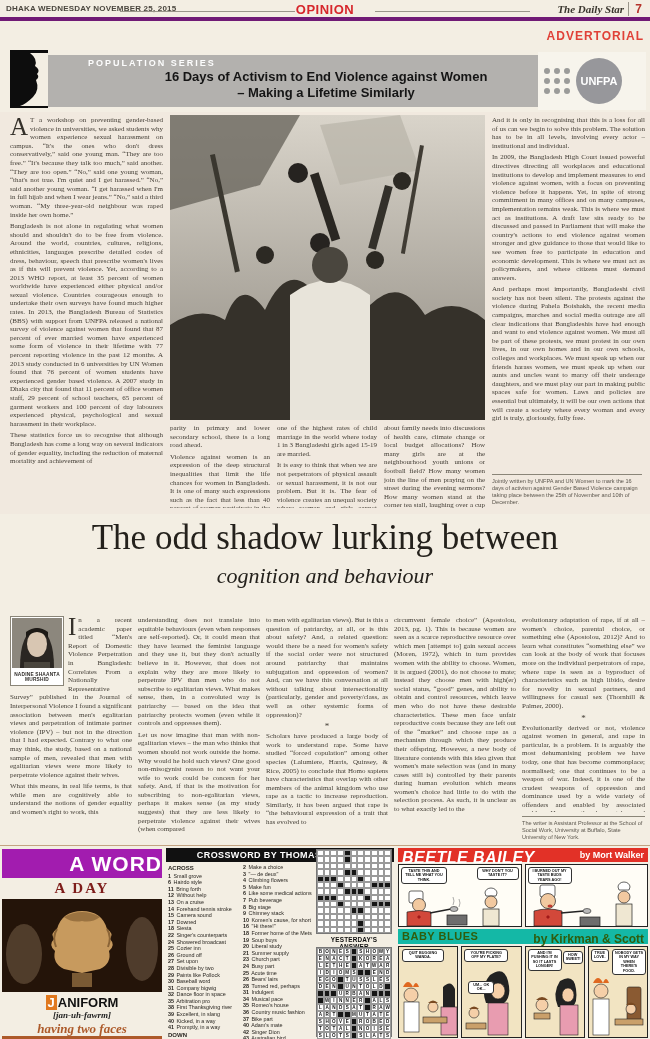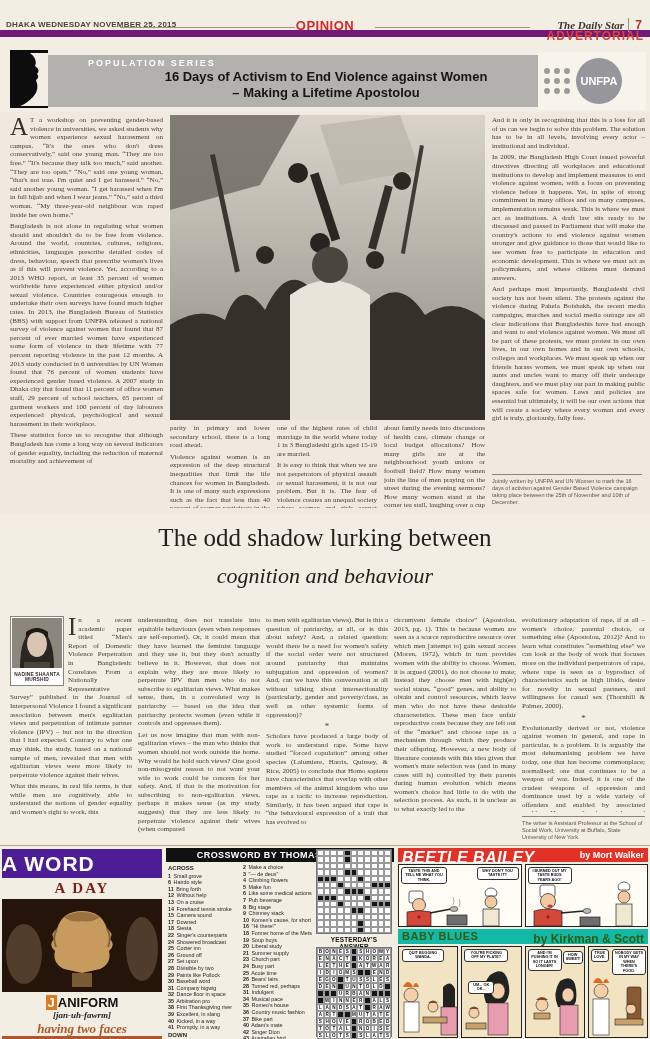--- a/index.html
+++ b/index.html
@@ -1,21 +1,21 @@
 <!DOCTYPE html>
 <html><head>
 <meta charset="utf-8">
 <style>
   html,body{margin:0;padding:0;}
   body{width:650px;height:1039px;background:#f3eee3;font-family:"Liberation Serif",serif;color:#2e2b28;overflow:hidden;}
   *{box-sizing:border-box;}
   .page{position:relative;width:650px;height:1039px;}
 
   
-  .hdr{position:absolute;left:0;top:0;width:650px;height:21px;border-bottom:7px solid #701a75;background:#f3eee3;margin-top:16px;}
+  .hdr{position:absolute;left:0;top:0;width:650px;height:21px;border-bottom:4px solid #701a75;background:#f3eee3;}
   .hdr-date{position:absolute;left:6px;top:4px;font-family:"Liberation Sans",sans-serif;font-size:8px;font-weight:bold;color:#4a463e;letter-spacing:.2px;}
   .hdr-section{position:absolute;left:0;right:0;top:2px;text-align:center;font-family:"Liberation Sans",sans-serif;font-size:13px;font-weight:bold;color:#d6262b;letter-spacing:.5px;}
   .hdr-rule-l{position:absolute;left:120px;top:11px;width:175px;height:1px;background:#9a958a;}
   .hdr-rule-r{position:absolute;right:120px;top:11px;width:155px;height:1px;background:#9a958a;}
   .hdr-mast{position:absolute;right:26px;top:3px;font-family:"Liberation Serif",serif;font-style:italic;font-weight:bold;font-size:11px;color:#3a362e;}
   .hdr-page{position:absolute;right:8px;top:2px;font-family:"Liberation Sans",sans-serif;font-size:12px;font-weight:bold;color:#b5342c;border-left:1px solid #9a958a;padding-left:6px;}
 
   .advertorial{position:absolute;right:6px;top:29px;font-family:"Liberation Sans",sans-serif;font-size:12px;font-weight:bold;color:#e04138;letter-spacing:1px;}
 
   
@@ -37,39 +37,39 @@
   .a1c2{left:170px;top:312px;width:100px;height:84px;}
   .a1c3{left:277px;top:312px;width:100px;height:84px;}
   .a1c4{left:384px;top:312px;width:101px;height:84px;}
   .a1c5{left:492px;top:4px;width:153px;height:352px;}
   .dropcap{float:left;font-size:25px;line-height:22px;font-weight:normal;padding:0 2px 0 0;color:#35312a;}
   .footnote{position:absolute;font-family:"Liberation Sans",sans-serif;font-size:5.6px;line-height:7px;color:#5c574e;border-top:1px solid #8a8578;padding-top:3px;text-align:left;}
   .fn1{left:492px;top:362px;width:150px;}
 
   
   .headline{position:absolute;left:0;top:518px;width:650px;text-align:center;color:#24211c;}
-  .headline .l1{font-size:25px;line-height:40px;font-family:"Liberation Serif",serif;}
+  .headline .l1{font-size:35px;line-height:40px;font-family:"Liberation Serif",serif;}
   .headline .l2{font-size:22px;line-height:36px;font-style:italic;font-family:"Liberation Serif",serif;}
 
   
   .a2c1{left:10px;top:616px;width:122px;height:228px;}
   .a2c2{left:138px;top:616px;width:122px;height:228px;}
   .a2c3{left:266px;top:616px;width:122px;height:228px;}
   .a2c4{left:394px;top:616px;width:122px;height:228px;}
   .a2c5{left:522px;top:616px;width:123px;height:196px;}
   .author{float:left;width:54px;margin:0 4px 2px 0;border:1px solid #8a8578;background:#fff;padding:1px;}
   .author .name{font-family:"Liberation Sans",sans-serif;font-size:4.8px;line-height:5.6px;font-weight:bold;text-align:center;color:#2e2b28;letter-spacing:.2px;padding:1px 0;}
   .star-sep{text-align:center;font-size:9px;line-height:8px;margin:2px 0;}
   .fn2{left:522px;top:816px;width:123px;}
 
   
   .bot-rule{position:absolute;left:0;top:845px;width:650px;height:1px;background:#c3a382;}
 
   
-  .wad-banner{position:absolute;left:2px;top:849px;width:160px;height:29px;background:#4c1d95;color:#fff;font-family:"Liberation Sans",sans-serif;font-weight:bold;font-size:21px;text-align:left;line-height:29px;letter-spacing:1px;}
+  .wad-banner{position:absolute;left:2px;top:849px;width:160px;height:29px;background:#a21caf;color:#fff;font-family:"Liberation Sans",sans-serif;font-weight:bold;font-size:21px;text-align:right;line-height:29px;letter-spacing:1px;}
   .wad-sub{position:absolute;left:2px;top:880px;width:160px;text-align:center;font-family:"Liberation Serif",serif;font-weight:bold;font-size:15px;color:#7e1d1a;letter-spacing:2px;}
   .wad-img{position:absolute;left:2px;top:899px;width:160px;height:93px;background:#241409;}
   .wad-word{position:absolute;left:2px;top:995px;width:160px;text-align:center;font-family:"Liberation Sans",sans-serif;font-weight:bold;font-size:13px;color:#111;}
   .jbox{display:inline-block;background:#e0781e;color:#fff;padding:0 2px;margin-right:1px;}
   .wad-pron{position:absolute;left:2px;top:1010px;width:160px;text-align:center;font-style:italic;font-weight:bold;font-size:9px;color:#222;}
   .wad-def{position:absolute;left:2px;top:1021px;width:160px;text-align:center;font-style:italic;font-weight:bold;font-size:13px;color:#ad5a2a;font-family:"Liberation Serif",serif;}
   .wad-base{position:absolute;left:2px;top:1036px;width:160px;height:3px;background:#ad5a2a;}
 
   
   .cw-hdr{position:absolute;left:166px;top:848px;width:228px;height:14px;background:#111;color:#fff;font-family:"Liberation Sans",sans-serif;font-weight:bold;font-size:9px;line-height:14px;text-align:center;letter-spacing:.4px;}
@@ -118,21 +118,21 @@
   <div class="face-box">
     <svg width="38" height="58" viewBox="0 0 38 58">
         <rect width="38" height="58" fill="#0d0d0d"></rect>
         <path d="M20,3 Q28,9 25,16 Q31,20 27,24 Q30,27 26,30 Q30,40 23,47 Q16,54 10,56 L38,56 L38,3 Z" fill="#f3eee3"></path>
       </svg>
   </div>
   <div class="series-bar">
     <span class="series-label">POPULATION SERIES</span>
     <div class="series-title">
       <div>16 Days of Activism to End Violence against Women</div>
-      <div>– Making a Lifetime Apostolou</div>
+      <div>– Making a Lifetime Similarly</div>
     </div>
   </div>
   <div class="unfpa">
     <div class="dots">
         <i></i>
         <i></i>
         <i></i>
         <i></i>
         <i></i>
         <i></i>

